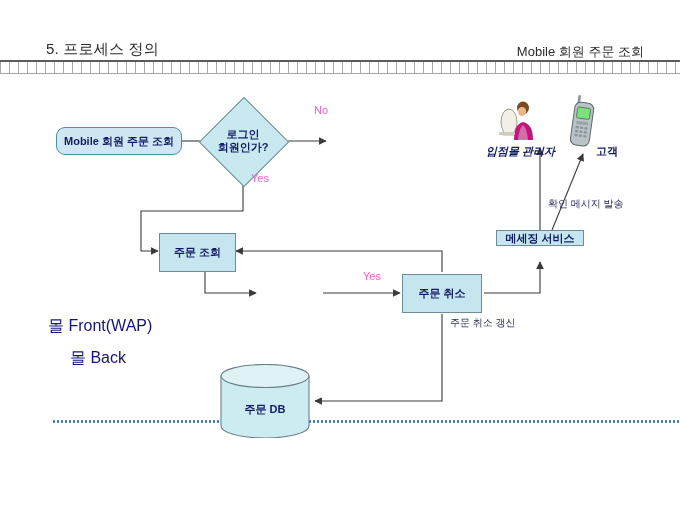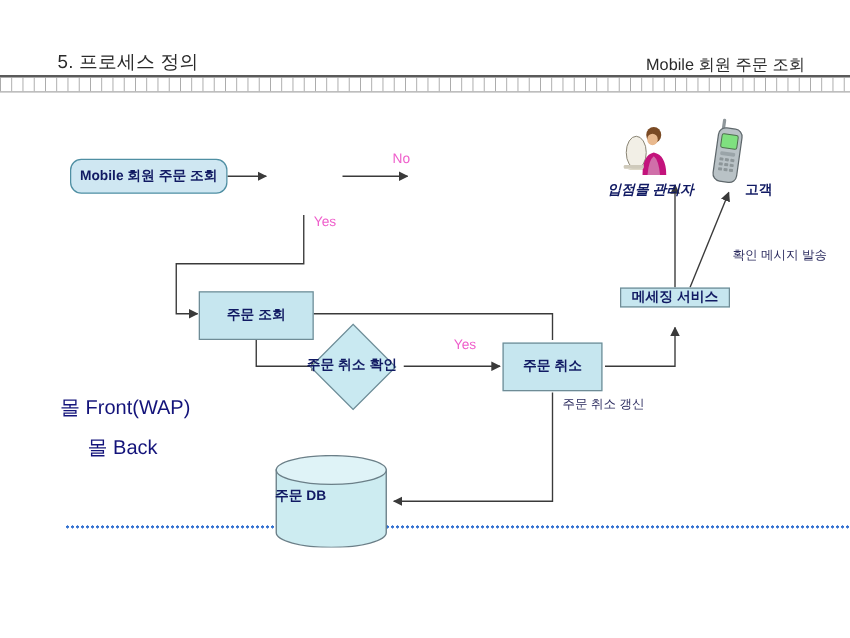--- a/index.html
+++ b/index.html
@@ -142,23 +142,23 @@
   }
 
   
   #db-cylinder {
     position: absolute;
     left: 220px; top: 288px;
     width: 90px; height: 74px;
   }
   #db-label {
     position: absolute;
-    left: 220px; top: 313px;
+    left: 220px; top: 326px;
     width: 90px;
-    text-align: left;
+    text-align: center;
     font-size: 11px;
     font-weight: bold;
     color: #111a63;
   }
 
   
   .actor-caption {
     position: absolute;
     font-size: 11px;
     font-weight: bold;
@@ -207,48 +207,51 @@
       <path d="M 540 154 L 540 72"></path>
 
       <path d="M 552 154 L 583 78"></path>
     </g>
   </svg>
 
   <div class="node rounded" style="left:56px; top:51px; width:126px; height:28px;">
     <span>Mobile 회원 주문 조회</span>
   </div>
 
-
-  <div class="edge-label" style="left:274px; top:45px;padding-left:40px;">No</div>
+  <div class="diamond-wrap" style="left:212px; top:34px; width:62px; height:62px;">
+    <div class="diamond-shape"></div>
+    <div class="diamond-label">
+      <span>로그인</span><br>
+      <span>회원인가?</span>
+    </div>
+  </div>
+
+  <div class="edge-label" style="left:274px; top:28px;padding-left:40px;">No</div>
 
 
   <div class="edge-label" style="left:251px; top:96px;">Yes</div>
 
-  <div class="node rect" style="left:159px; top:157px; width:92px; height:39px;">
+  <div class="node rect" style="left:159px; top:157px; width:77px; height:39px;">
     <span>주문 조회</span>
   </div>
 
-  <div class="diamond-wrap" style="left:258px; top:193px; width:47px; height:47px;">
-    <div class="diamond-shape"></div>
-    <div class="diamond-label">주문 취소 확인</div>
-  </div>
 
   <div class="edge-label" style="left:363px; top:194px;">Yes</div>
 
   <div class="node rect" style="left:402px; top:198px; width:80px; height:39px;">
     <span>주문 취소</span>
   </div>
 
   <div class="flow-note" style="left:450px; top:240px;">주문 취소 갱신</div>
 
   <div class="node rect" style="left:496px; top:154px; width:88px; height:16px;">
     <span>메세징 서비스</span>
   </div>
 
-  <div class="flow-note" style="left:586px; top:121px;">확인 메시지 발송</div>
+  <div class="flow-note" style="left:548px; top:121px;">확인 메시지 발송</div>
 
   <svg id="actor-admin-icon" viewBox="0 0 42 44">
     <ellipse cx="13" cy="24" rx="8" ry="13" fill="#f2efe6" stroke="#8a8575" stroke-width="0.8"></ellipse>
     <path d="M6 38 q7 -4 14 0 z" fill="#ddd8c8"></path>
     <ellipse cx="27" cy="10" rx="6" ry="6.5" fill="#7a4a24"></ellipse>
     <ellipse cx="26" cy="13.5" rx="4.2" ry="4.6" fill="#e9b98e"></ellipse>
     <path d="M18 42 q0 -16 9 -18 q10 2 10 18 z" fill="#c3137c"></path>
     <path d="M22 42 q1 -12 5 -15 q4 3 5 15 z" fill="#e0e0e0" opacity="0.45"></path>
     <rect x="3" y="34" width="16" height="3" rx="1" fill="#cfcabb"></rect>
   </svg>

